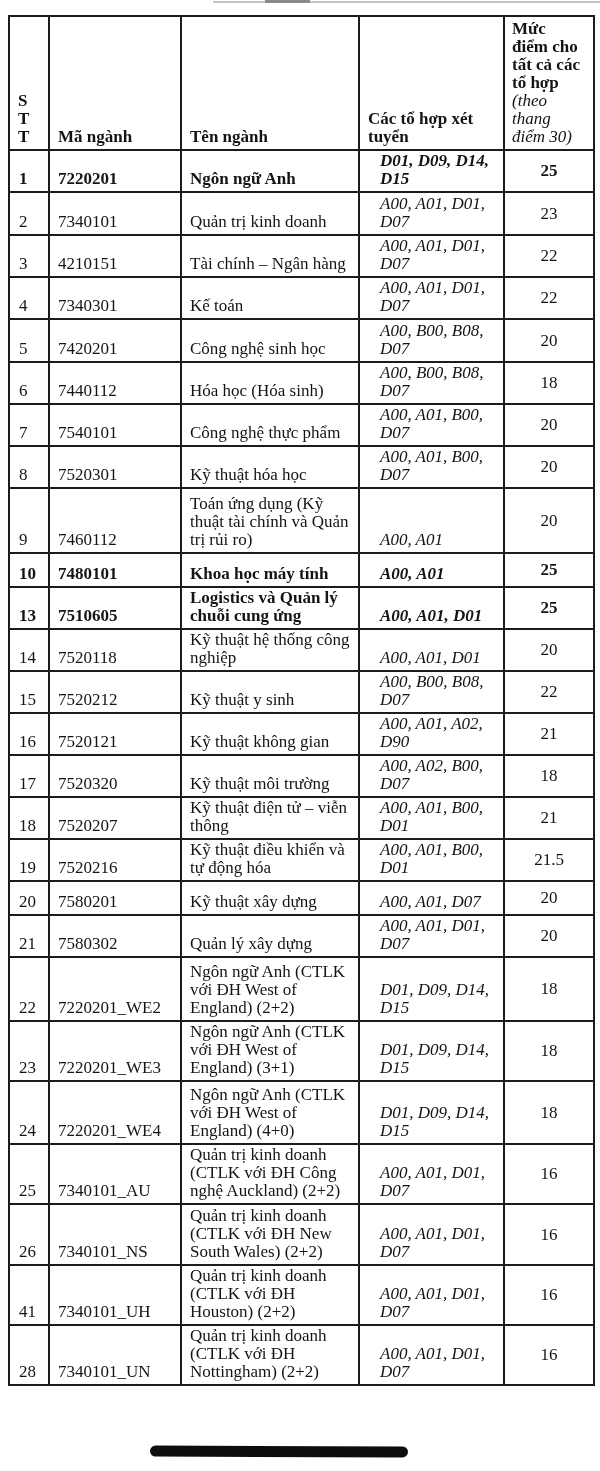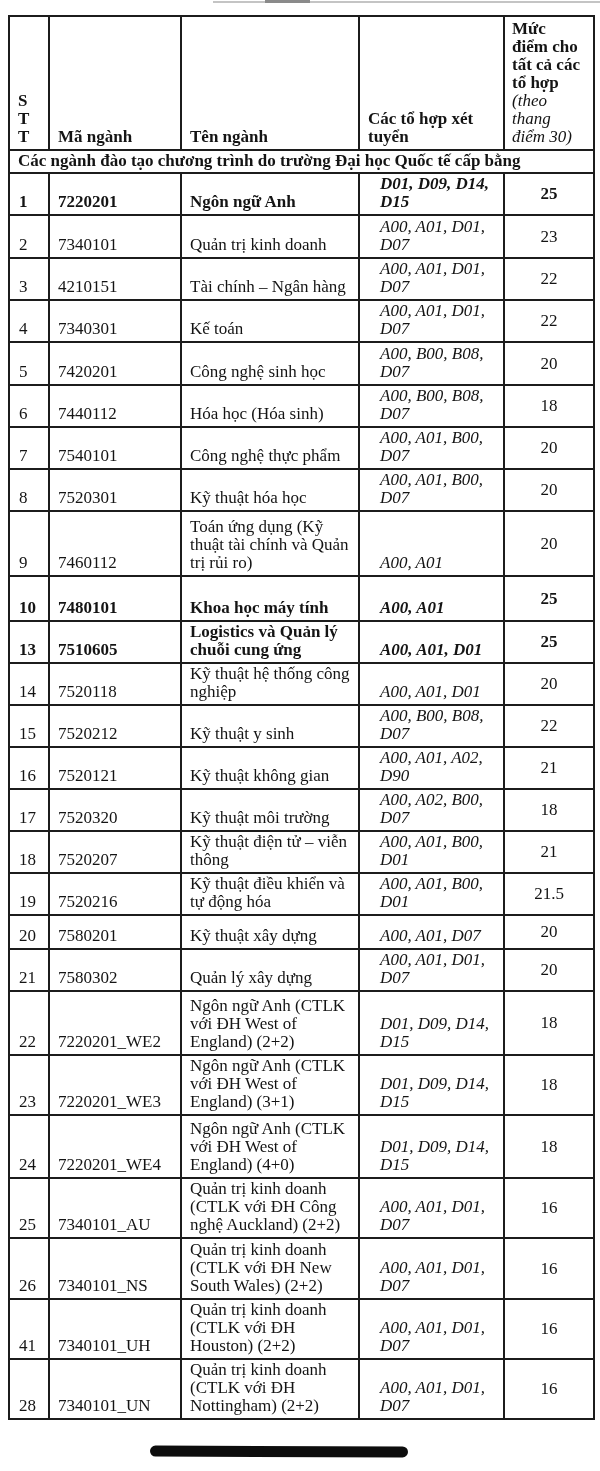--- a/index.html
+++ b/index.html
@@ -58,23 +58,20 @@
       <tr class="head-row" style="height:134px">
         <td class="head-stt">STT</td>
         <td class="head-code">Mã ngành</td>
         <td class="head-name">Tên ngành</td>
         <td class="head-combo">Các tổ hợp xét tuyển</td>
         <td class="head-score">
           <span>Mức điểm cho tất cả các tổ hợp </span><span class="note">(theo thang điểm 30)</span>
         </td>
       </tr>
 
-    <tr class="section-row" style="height: 23px;">
-          <td colspan="5" class="section-cell">Các ngành đào tạo chương trình do trường Đại học Quốc tế cấp bằng</td>
-        </tr>
         <tr class="data-row bold" style="height: 41px;">
           <td class="stt-cell">1</td>
           <td class="code-cell">7220201</td>
           <td class="name-cell">Ngôn ngữ Anh</td>
           <td class="combos-cell">D01, D09, D14, D15</td>
           <td class="score-cell">25</td>
         </tr>
         <tr class="data-row" style="height: 43px;">
           <td class="stt-cell">2</td>
           <td class="code-cell">7340101</td>
@@ -124,21 +121,21 @@
           <td class="combos-cell">A00, A01, B00, D07</td>
           <td class="score-cell">20</td>
         </tr>
         <tr class="data-row" style="height: 65px;">
           <td class="stt-cell">9</td>
           <td class="code-cell">7460112</td>
           <td class="name-cell">Toán ứng dụng (Kỹ thuật tài chính và Quản trị rủi ro)</td>
           <td class="combos-cell">A00, A01</td>
           <td class="score-cell">20</td>
         </tr>
-        <tr class="data-row bold" style="height: 45px;">
+        <tr class="data-row bold" style="height: 34px;">
           <td class="stt-cell">10</td>
           <td class="code-cell">7480101</td>
           <td class="name-cell">Khoa học máy tính</td>
           <td class="combos-cell">A00, A01</td>
           <td class="score-cell">25</td>
         </tr>
         <tr class="data-row bold" style="height: 40px;">
           <td class="stt-cell">13</td>
           <td class="code-cell">7510605</td>
           <td class="name-cell">Logistics và Quản lý chuỗi cung ứng</td>

